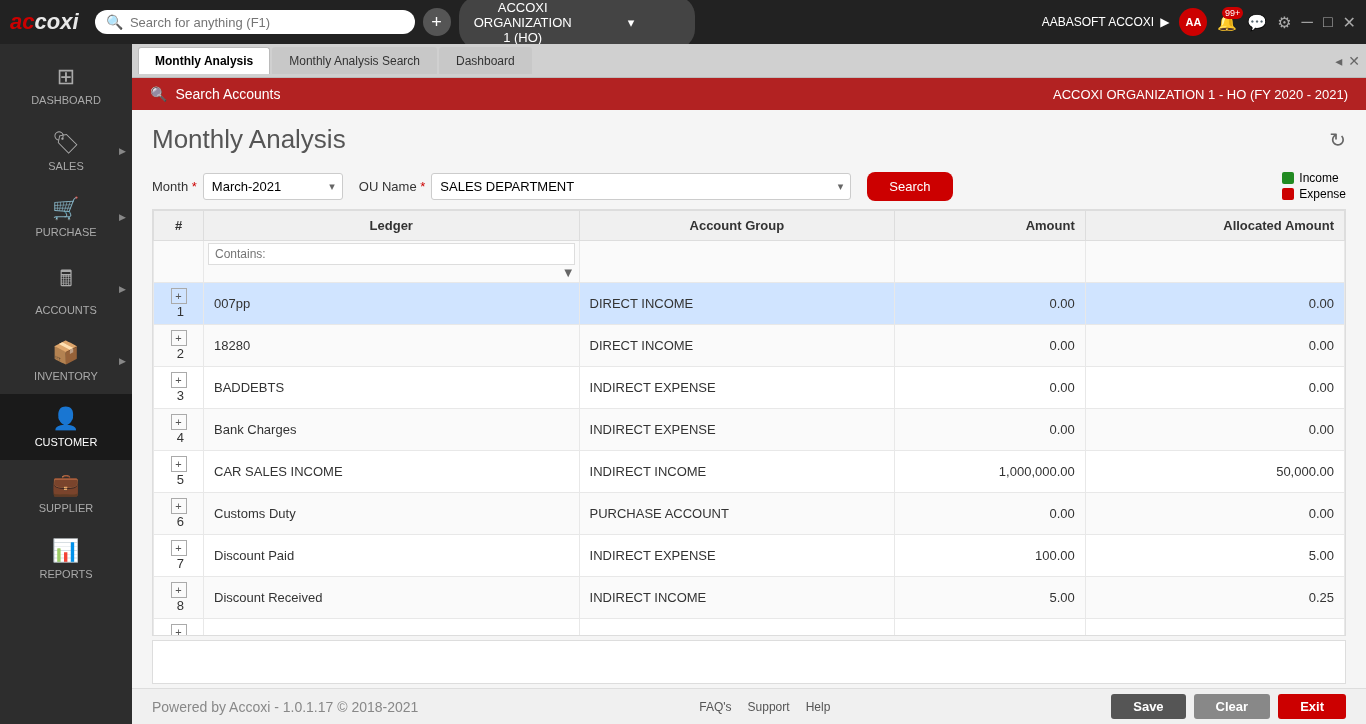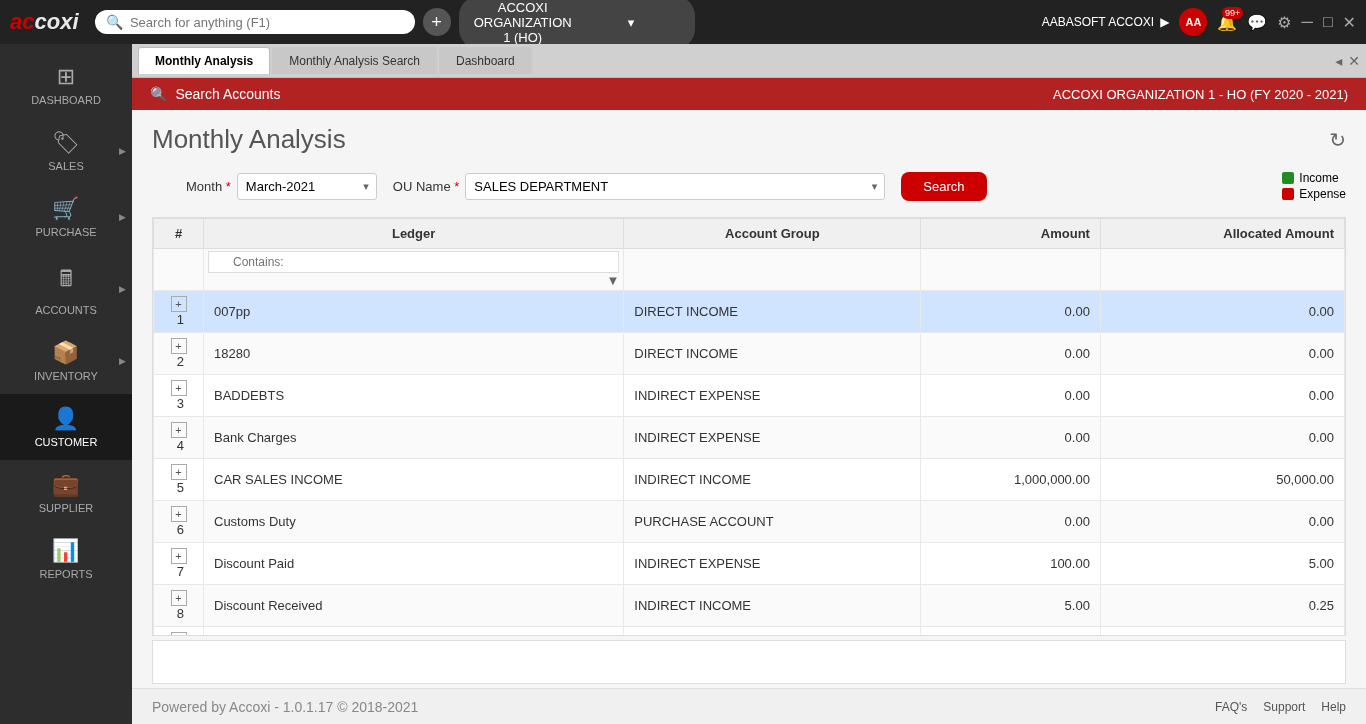--- a/index.html
+++ b/index.html
@@ -56,21 +56,21 @@
 
     
     .page-content { flex: 1; background: #f5f5f5; padding: 0; display: flex; flex-direction: column; overflow: hidden; }
 
     
     .page-title-area { background: #f5f5f5; padding: 14px 20px 10px 20px; display: flex; align-items: center; justify-content: space-between; }
     .page-title { font-size: 26px; color: #555; font-weight: 300; }
     .refresh-btn { background: none; border: none; cursor: pointer; font-size: 20px; color: #666; }
 
     
-    .filters-row { display: flex; align-items: center; padding: 6px 20px 16px 20px; gap: 16px; background: #f5f5f5; margin-left: 34px; }
+    .filters-row { display: flex; align-items: center; padding: 6px 20px 8px 20px; gap: 16px; background: #f5f5f5; }
     .filter-group { display: flex; align-items: center; gap: 6px; }
     .filter-label { font-size: 13px; color: #333; }
     .required { color: #c00; }
     .filter-select { border: 1px solid #ccc; border-radius: 3px; padding: 5px 26px 5px 8px; font-size: 13px; background: #fff; appearance: none; cursor: pointer; min-width: 140px; }
     .select-wrapper { position: relative; display: inline-flex; align-items: center; }
     .select-wrapper::after { content: '▾'; position: absolute; right: 8px; pointer-events: none; color: #666; font-size: 11px; }
     .ou-select { min-width: 420px; }
     .search-btn { background: #c00; color: #fff; border: none; padding: 7px 22px; border-radius: 8px; cursor: pointer; font-size: 13px; font-weight: 400; }
 
     
@@ -87,21 +87,21 @@
     .data-table th.num-col { width: 50px; text-align: center; }
     .data-table th.amount-col { text-align: right; }
     .data-table td { border: 1px solid #e8e8e8; padding: 5px 10px; color: #333; }
     .data-table td.center { text-align: center; }
     .data-table td.right { text-align: right; }
     .data-table tr:nth-child(even) { background: #fafafa; }
     .data-table tr.selected { background: #d0e4ff; }
     .expand-btn { background: none; border: 1px solid #aaa; width: 16px; height: 16px; cursor: pointer; font-size: 11px; display: inline-flex; align-items: center; justify-content: center; color: #555; }
     .amount-green { color: #228B22; }
     .filter-row td { padding: 2px 4px; }
-    .filter-input { width: 100%; border: 1px solid #ddd; padding: 3px 24px; font-size: 12px; outline: none; }
+    .filter-input { width: 100%; border: 1px solid #ddd; padding: 3px 6px; font-size: 12px; outline: none; }
     .filter-icon { float: right; color: #666; cursor: pointer; }
 
     
     .bottom-input-area { background: #fff; border: 1px solid #ddd; margin: 4px 20px; height: 44px; display: flex; align-items: flex-start; padding: 4px 6px; }
     .bottom-input { width: 100%; border: none; outline: none; font-size: 13px; resize: none; background: transparent; }
 
     
     .footer { background: #f0f0f0; border-top: 1px solid #ddd; padding: 6px 20px; display: flex; align-items: center; justify-content: space-between; height: 36px; }
     .footer-left { font-size: 14px; color: #888; }
     .footer-links { display: flex; gap: 16px; font-size: 12px; color: #555; }
@@ -374,16 +374,21 @@
 
     </div>
 
     <div class="footer">
       <span class="footer-left">Powered by Accoxi - 1.0.1.17 © 2018-2021</span>
       <div class="footer-links">
         <span>FAQ's</span>
         <span>Support</span>
         <span>Help</span>
       </div>
+      <div class="footer-btns">
+        <button class="footer-btn btn-save">Save</button>
+        <button class="footer-btn btn-clear">Clear</button>
+        <button class="footer-btn btn-exit">Exit</button>
+      </div>
     </div>
 
   </div>
 </div>
 
 </body></html>

